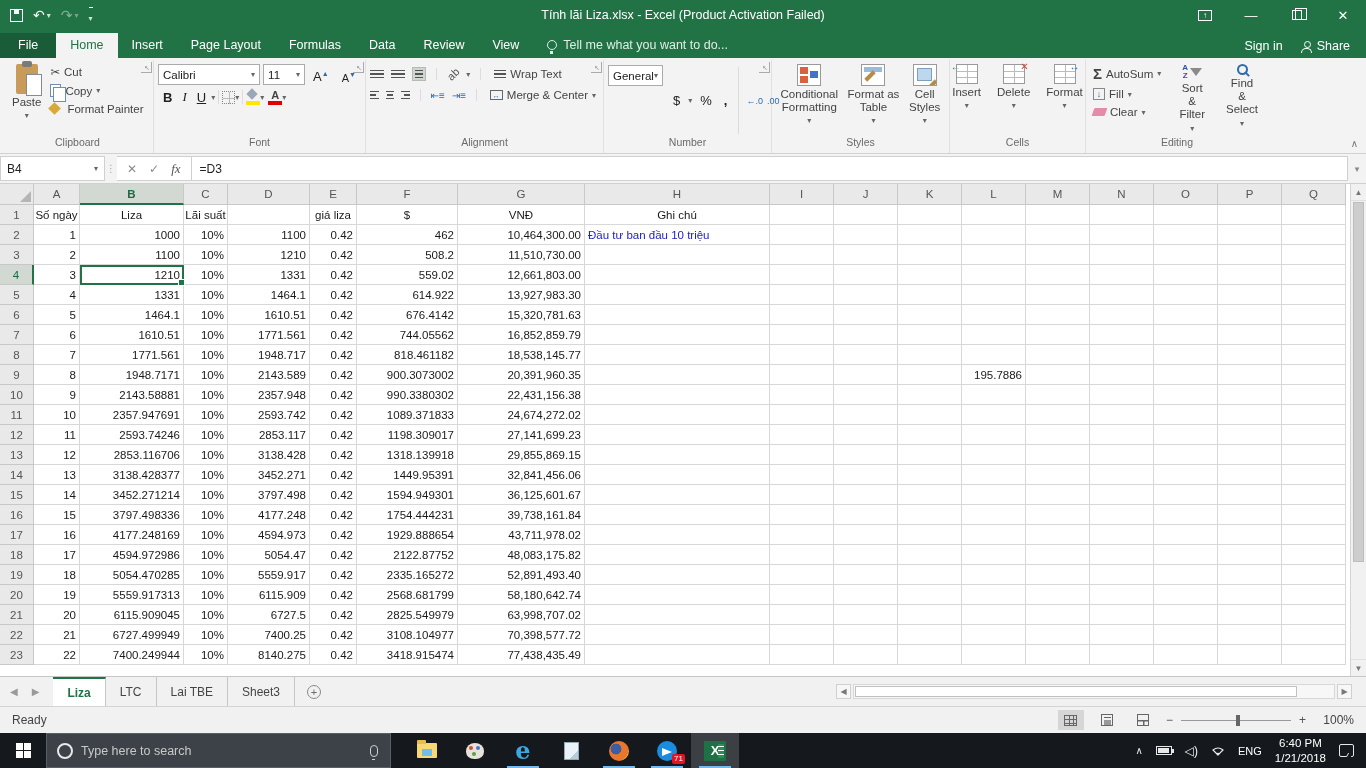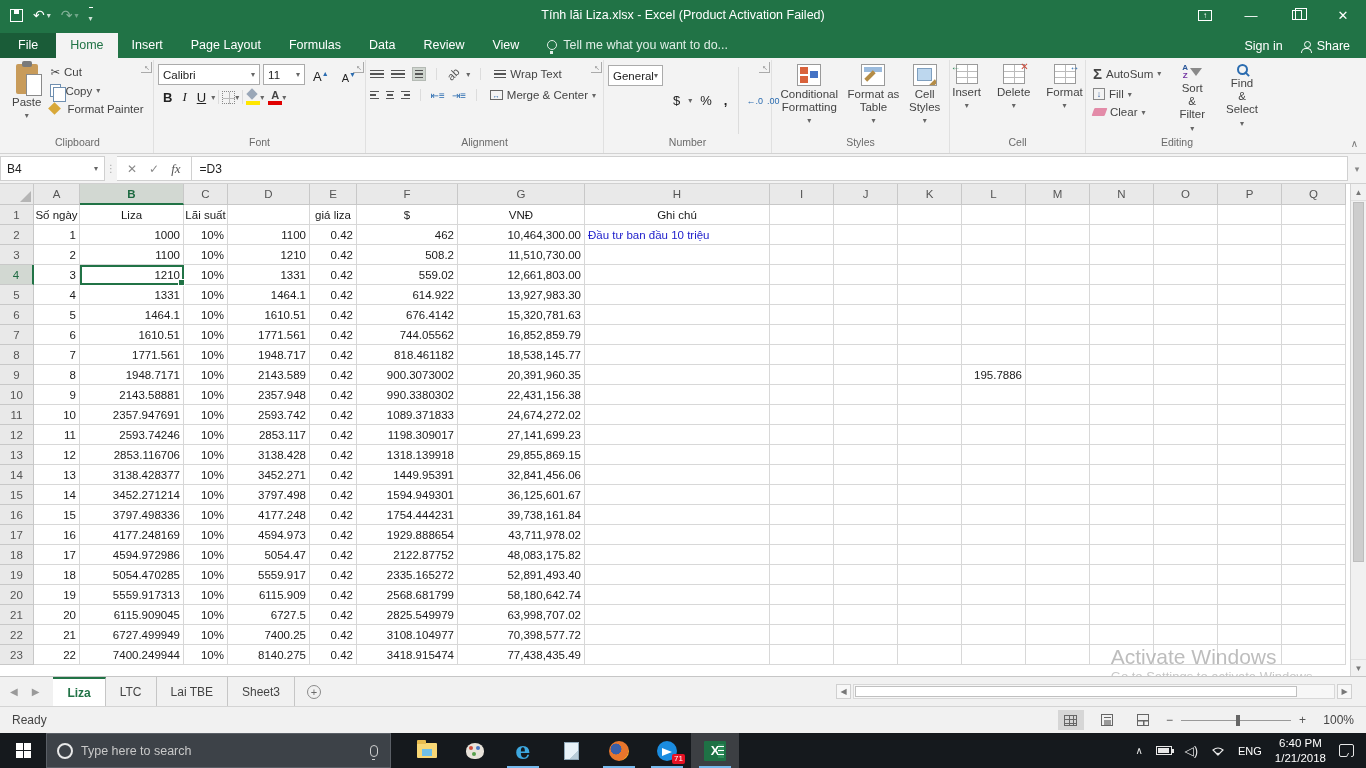--- a/index.html
+++ b/index.html
@@ -433,21 +433,21 @@
           <span class="mini">▾</span>
       </div>
       <div class="btn-large">
         <span class="cells-ic">
             <span class="ic-accent" style="color:#2b6cb0;">↔</span>
           </span>
         <span>Format</span>
           <span class="mini">▾</span>
       </div>
     </div>
-    <div class="rgroup-label">Cell</div>
+    <div class="rgroup-label">Cells</div>
   </div>
 
   <div class="rgroup" style="width:182px;border-right:none;">
     <div class="rgroup-body" style="gap:6px;">
       <div style="display:flex;flex-direction:column;gap:2px;padding-top:2px;">
         <div class="btn-small">
             <span class="sigma">Σ</span>
             <span>AutoSum</span>
             <span class="mini">▾</span>
           </div>
@@ -983,24 +983,20 @@
         <div class="cell" style="width: 64px; flex: 0 0 64px;"></div>
         <div class="cell" style="width: 64px; flex: 0 0 64px;"></div>
         <div class="cell" style="width: 64px; flex: 0 0 64px;"></div>
       </div>
     </div>
   <div class="vscroll">
     <div class="vs-arrow">▲</div>
     <div class="vs-thumb"></div>
     <div class="vs-arrow vs-bottom">▼</div>
   </div>
-  <div class="watermark">
-    <div class="w1">Activate Windows</div>
-    <div class="w2">Go to Settings to activate Windows.</div>
-  </div>
 </div>
 
 <div class="sheetbar">
   <div class="nav-arrows">
     <span>◀</span>
     <span>▶</span>
   </div>
   <div id="sheet-tabs" style="display:flex;align-items:stretch;">
       <div class="stab active">Liza</div>
       <div class="stab">LTC</div>

